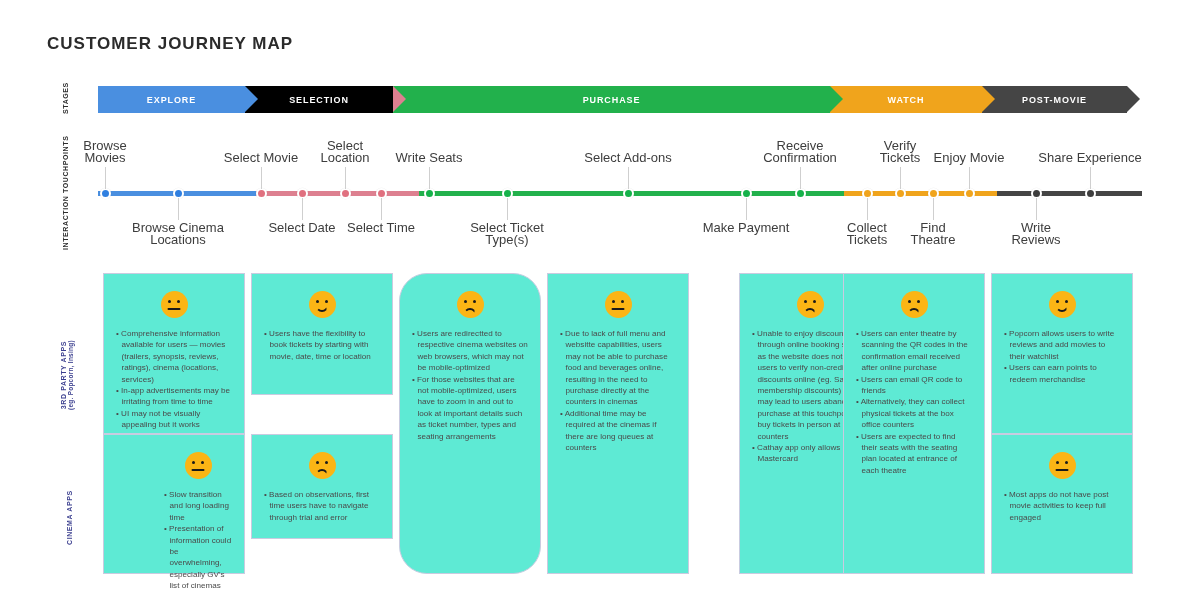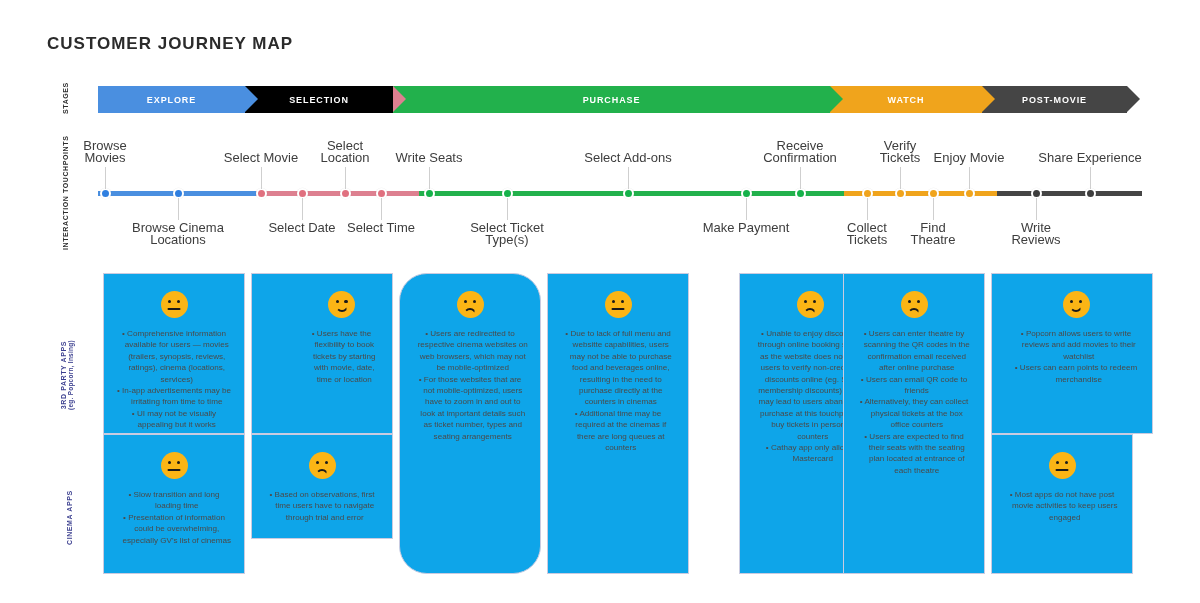--- a/index.html
+++ b/index.html
@@ -112,23 +112,22 @@
   }
 
   
   .grid {
     position: absolute;
     left: 103px; top: 273px;
   }
   .card {
     position: absolute;
     border: 1px solid #c9cbe0;
-    background: #0ea5e9;
+    background: #5eead4;
     padding: 0;
-    text-align: center;
   }
   .card-inner { padding: 11px 12px 10px 12px; }
   .emoji {
     display: block;
     width: 27px; height: 27px;
     margin: 6px auto 10px auto;
     border-radius: 50%;
     background: #fbb515;
     position: relative;
   }
@@ -286,34 +285,34 @@
             <span class="eye r"></span>
             <span class="mouth"></span>
           </div>
           <ul class="bullets">
             <li>Comprehensive information available for users — movies (trailers, synopsis, reviews, ratings), cinema (locations, services)</li>
             <li>In-app advertisements may be irritating from time to time</li>
             <li>UI may not be visually appealing but it works functionally</li>
           </ul>
         </div>
       </div>
-      <div class="card" style="left: 0px; top: 161px; width: 142px; height: 140px;">
+      <div class="card" style="left: 0px; top: 161px; width: 142px; height: 140px; padding-left: 48px;">
         <div class="card-inner">
           <div class="emoji neutral">
             <span class="eye l"></span>
             <span class="eye r"></span>
             <span class="mouth"></span>
           </div>
           <ul class="bullets">
             <li>Slow transition and long loading time</li>
             <li>Presentation of information could be overwhelming, especially GV's list of cinemas</li>
           </ul>
         </div>
       </div>
-      <div class="card" style="left: 148px; top: 0px; width: 142px; height: 161px; padding-left: 39px;">
+      <div class="card" style="left: 148px; top: 0px; width: 142px; height: 122px;">
         <div class="card-inner">
           <div class="emoji smile">
             <span class="eye l"></span>
             <span class="eye r"></span>
             <span class="mouth"></span>
           </div>
           <ul class="bullets">
             <li>Users have the flexibility to book tickets by starting with movie, date, time or location</li>
           </ul>
         </div>
@@ -377,40 +376,40 @@
             <span class="mouth"></span>
           </div>
           <ul class="bullets">
             <li>Users can enter theatre by scanning the QR codes in the confirmation email received after online purchase</li>
             <li>Users can email QR code to friends</li>
             <li>Alternatively, they can collect physical tickets at the box office counters</li>
             <li>Users are expected to find their seats with the seating plan located at entrance of each theatre</li>
           </ul>
         </div>
       </div>
-      <div class="card" style="left: 888px; top: 0px; width: 162px; height: 161px; padding-left: 8px;">
+      <div class="card" style="left: 888px; top: 0px; width: 142px; height: 161px;">
         <div class="card-inner">
           <div class="emoji smile">
             <span class="eye l"></span>
             <span class="eye r"></span>
             <span class="mouth"></span>
           </div>
           <ul class="bullets">
             <li>Popcorn allows users to write reviews and add movies to their watchlist</li>
             <li>Users can earn points to redeem merchandise</li>
           </ul>
         </div>
       </div>
       <div class="card" style="left: 888px; top: 161px; width: 142px; height: 140px;">
         <div class="card-inner">
           <div class="emoji neutral">
             <span class="eye l"></span>
             <span class="eye r"></span>
             <span class="mouth"></span>
           </div>
           <ul class="bullets">
-            <li>Most apps do not have post movie activities to keep users engaged</li>
+            <li>Most apps do not have post movie activities to keep full engaged</li>
           </ul>
         </div>
       </div>
     </div>
 
 </div>
 
 </body></html>

